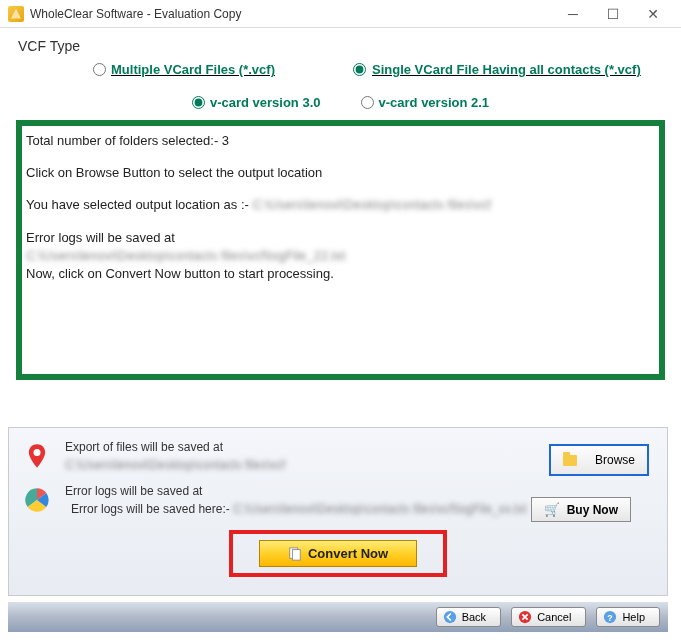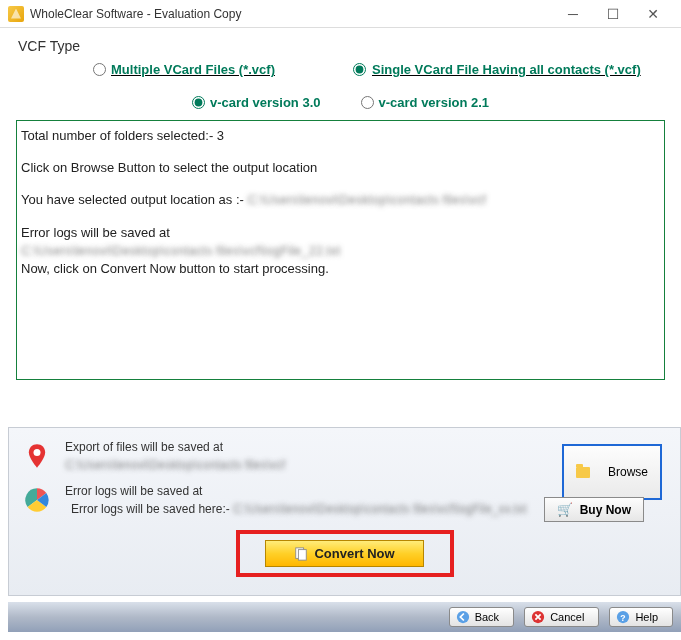--- a/index.html
+++ b/index.html
@@ -21,33 +21,33 @@
   .radio-g label { color: #007a5a; font-size: 13px; font-weight: 600; }
   .radio-g.col1 { margin-left: 75px; width: 260px; }
   .radio-g.col2 { flex-direction: column; align-items: flex-start; flex:1;gap:36px; }
   .radio-g.col2 .line { display:flex; gap:6px; align-items:center;}
   .radio-g.col2 label { }
   .radio-g.col2 .sub { color:#007a5a; font-size:13px; font-weight:600; margin-left:20px; }
   input[type=radio]{accent-color:#007a5a;}
   
   .radio-row2 { display:flex; justify-content:center; gap:40px; padding:4px 0 10px; }
   
-  .log-box { margin: 0 8px; height: 260px; border:1px solid #15803d; padding:6px 4px; font-size:13px; line-height:1.4; color:#222; background:#fff; overflow:hidden; }
+  .log-box { margin: 0 8px; height: 260px; border:6px solid #15803d; padding:6px 4px; font-size:13px; line-height:1.4; color:#222; background:#fff; overflow:hidden; }
   .log-box p { margin-bottom: 14px; }
   .blur { color: transparent; text-shadow: 0 0 5px rgba(80,80,80,.7); }
   
-  .bottom { position:absolute; left:8px; right:0; bottom:8px;margin-top:37px; }
+  .bottom { position:absolute; left:8px; right:13px; bottom:8px;margin-top:37px; }
   
   .action-panel { background: linear-gradient(#f4f6fa,#e8ecf2); border:1px solid #c7ccd4; padding: 12px 14px; margin-bottom:6px; }
   .info-row { display:flex; align-items:flex-start; margin-bottom:12px; position:relative; }
   .info-icon { width:28px; height:28px; margin-right:14px; flex-shrink:0; margin-top:2px;}
   .pin-icon svg, .pie-icon svg { width:100%; height:100%; }
   .info-text { flex:1; font-size:12px; color:#333; }
   .info-text .t1 { margin-bottom:4px; }
-  .browse-btn { position:absolute; right:4px; top:4px; background: linear-gradient(#fdfdfd,#eaeaea); border:2px solid #1e68d6; padding:19px 12px; font-size:12px; display:flex; align-items:center; gap:18px; }
+  .browse-btn { position:absolute; right:4px; top:4px; background: linear-gradient(#fdfdfd,#eaeaea); border:2px solid #1e68d6; padding:7px 12px; font-size:12px; display:flex; align-items:center; gap:18px; }
   .folder-ic { width:14px; height:11px; background:#f7c948; border-radius:1px; position:relative;}
   .folder-ic::before{content:"";position:absolute;top:-3px;left:0;width:7px;height:3px;background:#f7c948;border-radius:1px 1px 0 0;}
   
   .highlight-box { border:4px solid #e62020; padding:6px 18px; display:flex; justify-content:center; align-items:center; width:218px; margin:14px auto 6px; }
   .convert-btn { background: linear-gradient(#ffec7a,#ffd028,#ffb700); border:1px solid #b78600; font-size:13px; font-weight:bold; padding:5px 28px; display:flex; align-items:center; gap:6px; color:#222;}
   .doc-ic{width:14px;height:14px;}
   
   .buy-btn { position:absolute; right:22px; bottom:55px; background: linear-gradient(#fdfdfd,#e6e6e6); border:1px solid #8a8a8a; padding:4px 12px; font-size:12px; font-weight:bold; display:flex; align-items:center; gap:6px;}
   .cart-ic { color:#2a7a2a; font-size:13px; }
   

